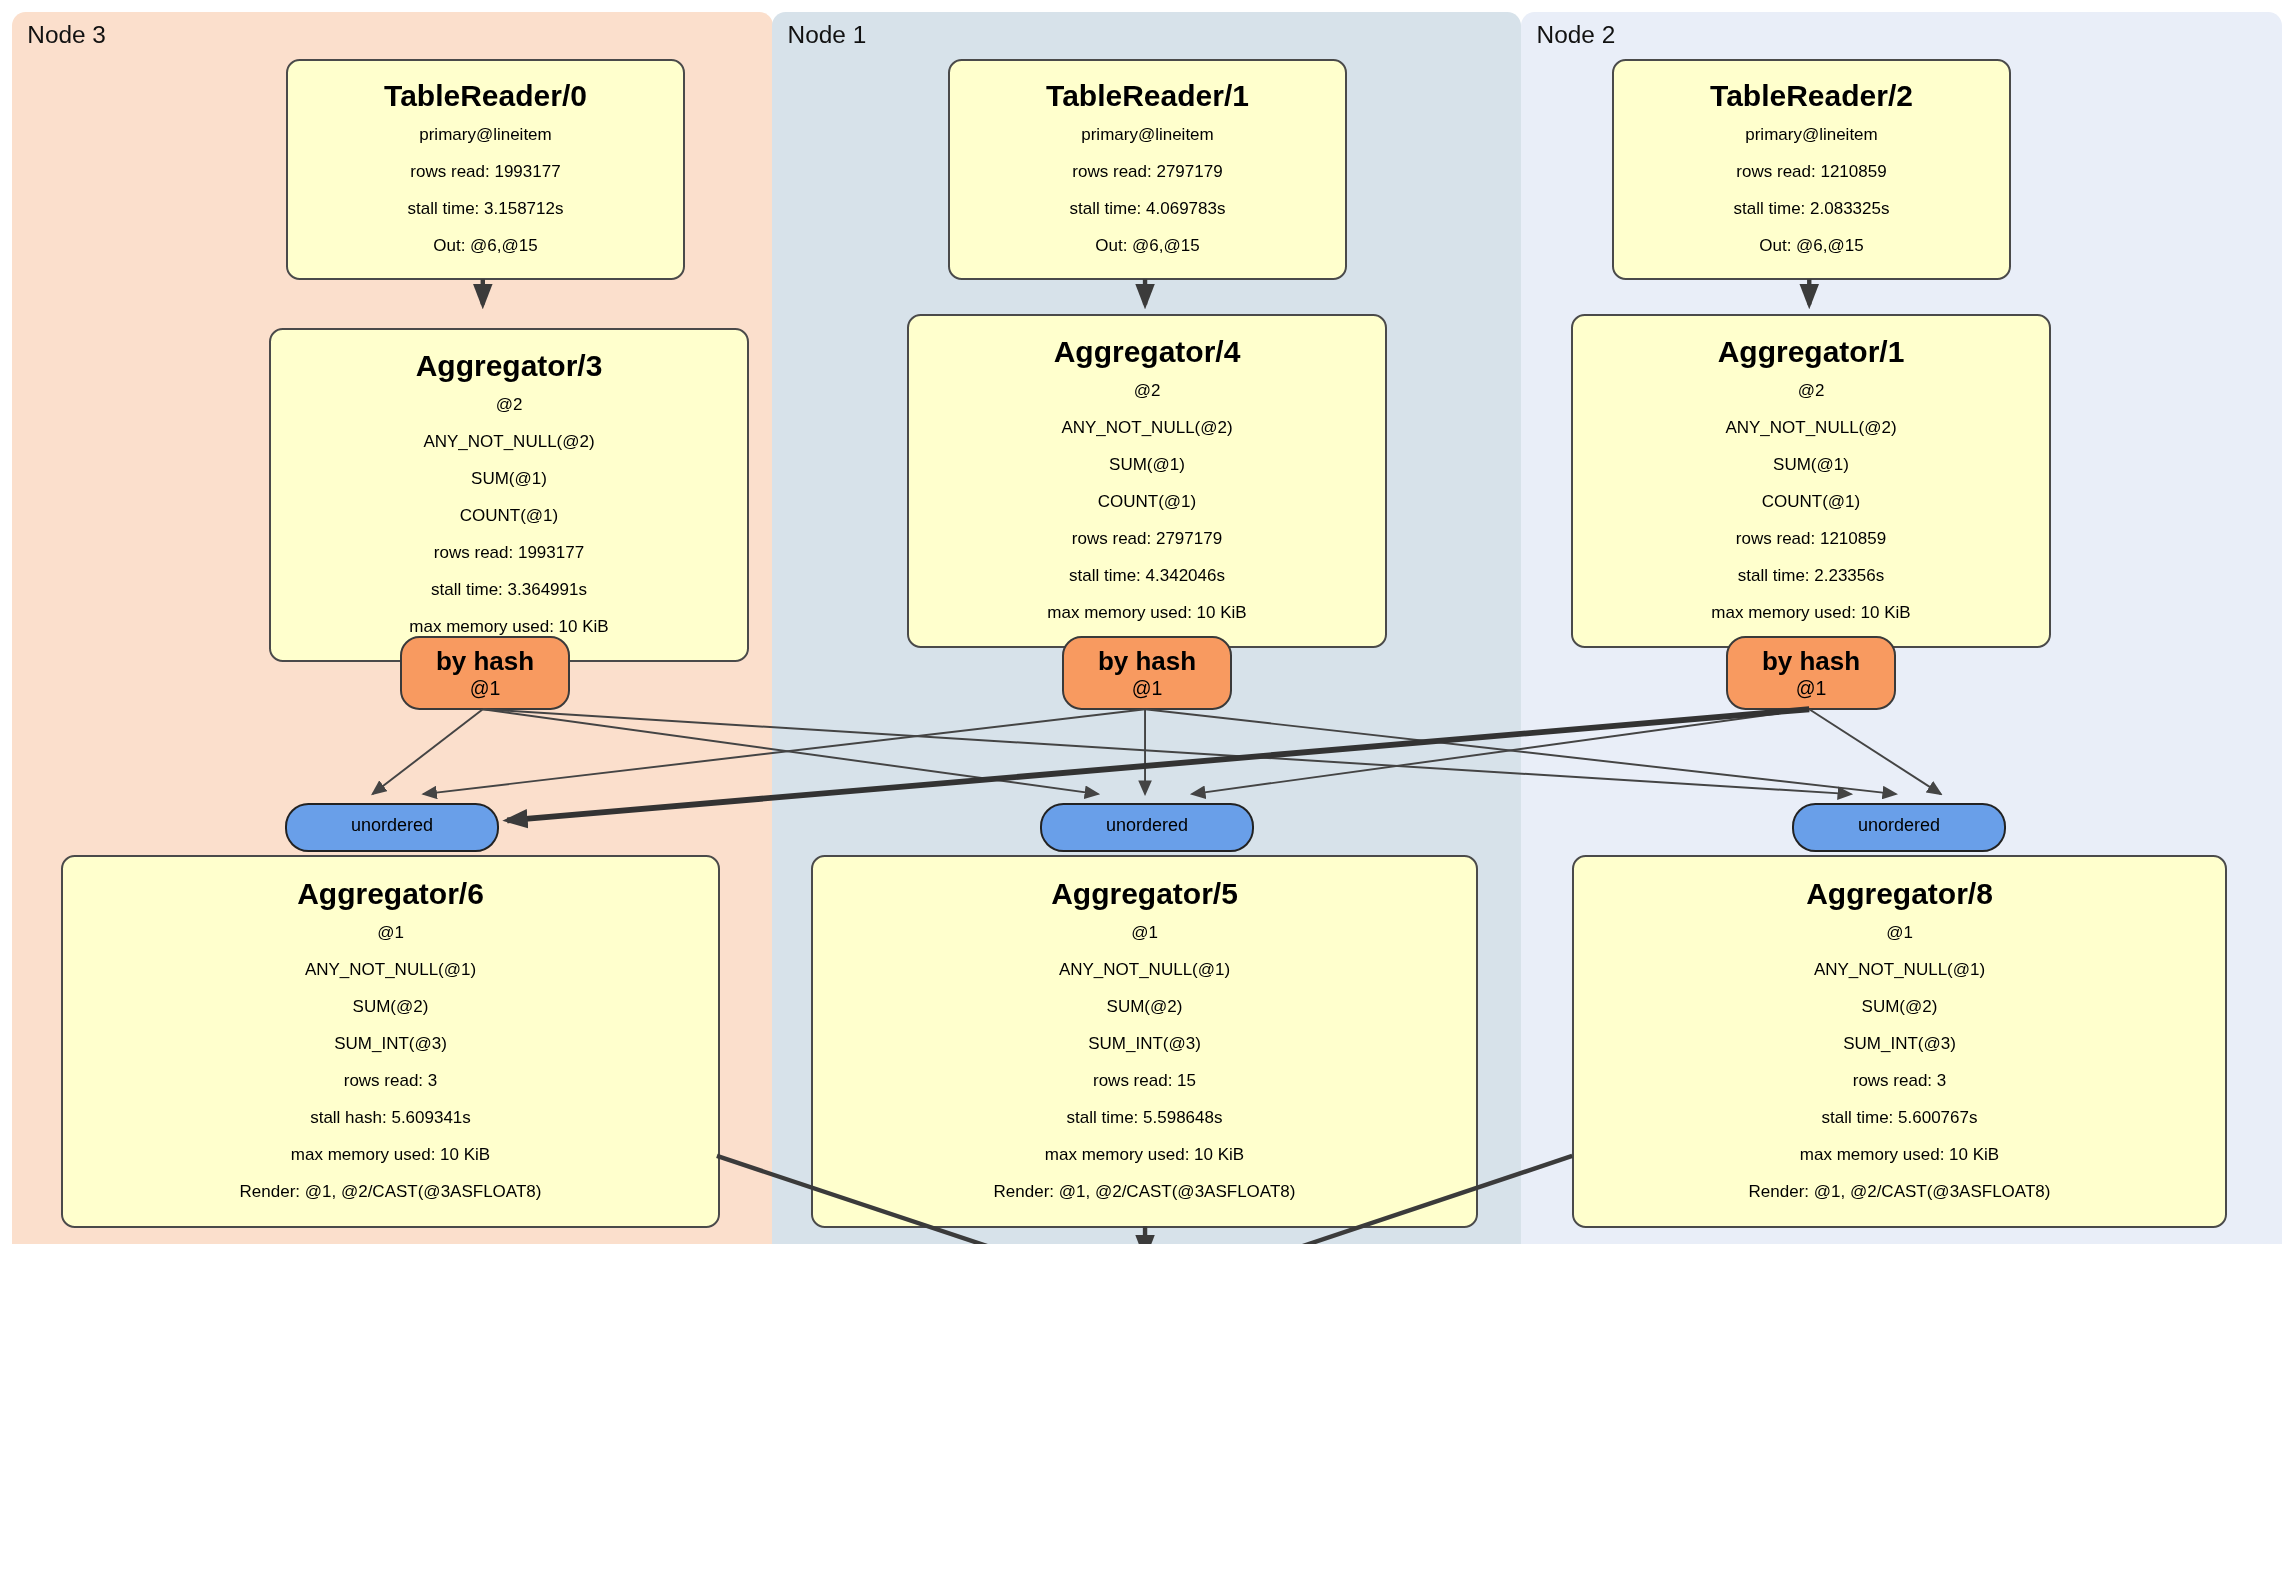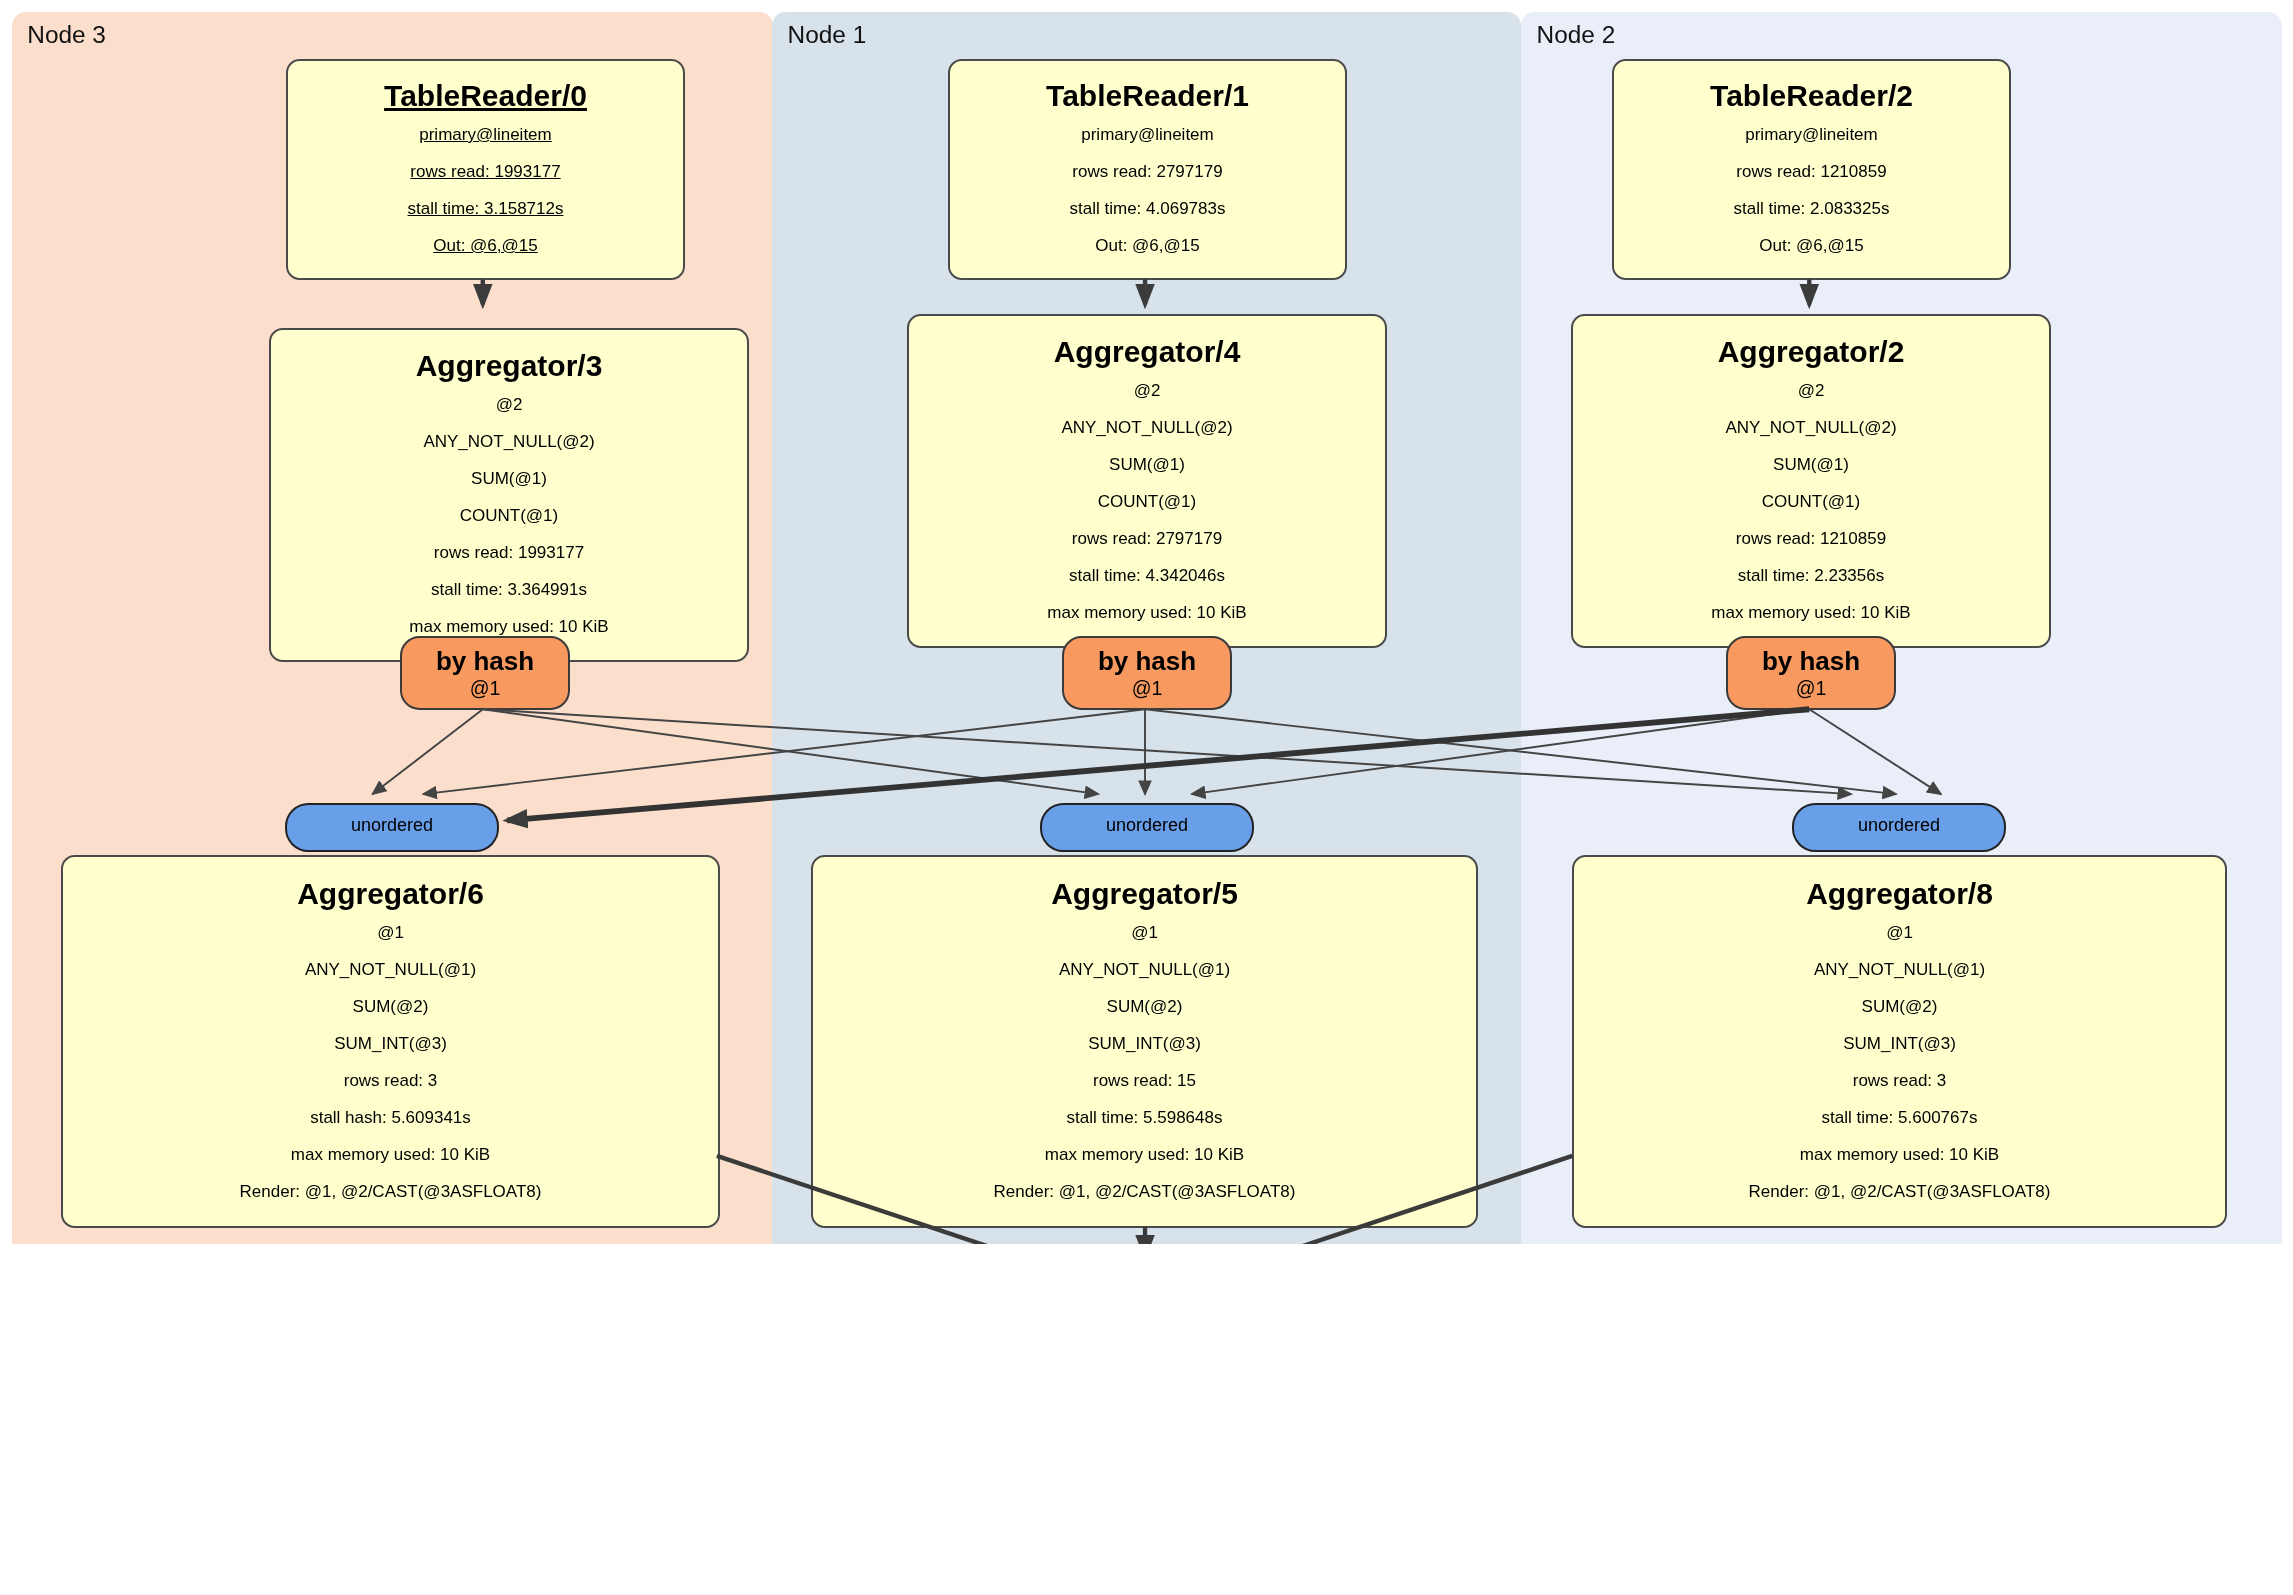--- a/index.html
+++ b/index.html
@@ -33,21 +33,21 @@
   <div class="region" id="region-node3">
     <div class="region-label">Node 3</div>
   </div>
   <div class="region" id="region-node1">
     <div class="region-label">Node 1</div>
   </div>
   <div class="region" id="region-node2">
     <div class="region-label">Node 2</div>
   </div>
 
-  <div class="pbox" style="left:286px;top:59px;width:395px;height:217px;text-decoration:underline;">
+  <div class="pbox" style="left:286px;top:59px;width:395px;height:217px;">
     <div class="ptitle">TableReader/0</div>
     <div class="pline">primary@lineitem</div>
     <div class="pline">rows read: 1993177</div>
     <div class="pline">stall time: 3.158712s</div>
     <div class="pline">Out: @6,@15</div>
   </div>
   <div class="pbox" style="left:948px;top:59px;width:395px;height:217px;">
     <div class="ptitle">TableReader/1</div>
     <div class="pline">primary@lineitem</div>
     <div class="pline">rows read: 2797179</div>
@@ -76,21 +76,21 @@
     <div class="ptitle">Aggregator/4</div>
     <div class="pline">@2</div>
     <div class="pline">ANY_NOT_NULL(@2)</div>
     <div class="pline">SUM(@1)</div>
     <div class="pline">COUNT(@1)</div>
     <div class="pline">rows read: 2797179</div>
     <div class="pline">stall time: 4.342046s</div>
     <div class="pline">max memory used: 10 KiB</div>
   </div>
   <div class="pbox" style="left:1571px;top:314px;width:476px;height:330px;">
-    <div class="ptitle">Aggregator/2</div>
+    <div class="ptitle">Aggregator/1</div>
     <div class="pline">@2</div>
     <div class="pline">ANY_NOT_NULL(@2)</div>
     <div class="pline">SUM(@1)</div>
     <div class="pline">COUNT(@1)</div>
     <div class="pline">rows read: 1210859</div>
     <div class="pline">stall time: 2.23356s</div>
     <div class="pline">max memory used: 10 KiB</div>
   </div>
 
   <div class="badge-hash" style="left:400px;top:636px;">

